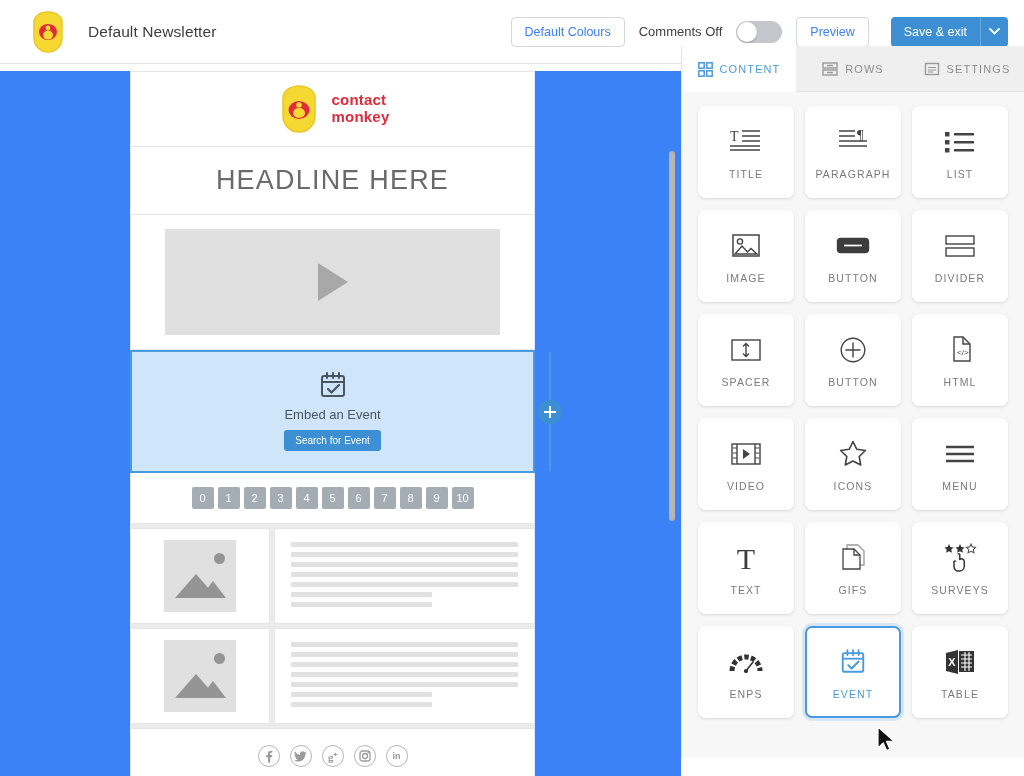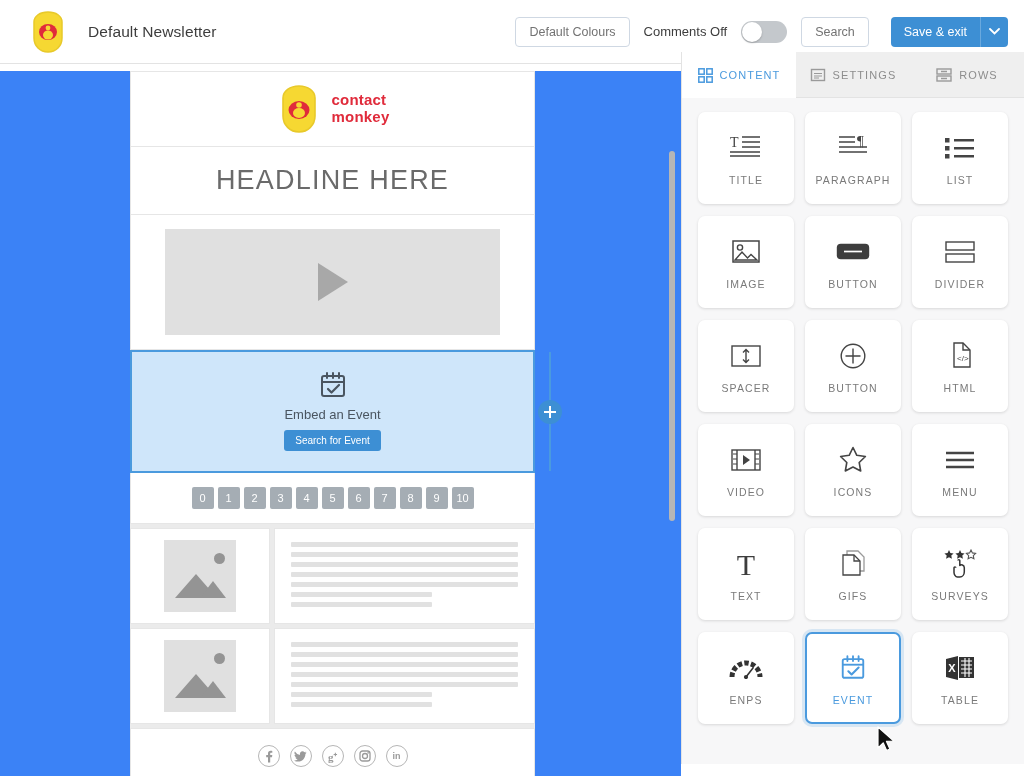--- a/index.html
+++ b/index.html
@@ -18,21 +18,21 @@
     display: flex; align-items: center; padding: 0 16px;
   }
   .brand-logo { width: 40px; height: 44px; margin-left: 12px; flex: none; }
   .doc-title {
     margin-left: 20px; font-size: 15.5px; color: #3d3d3d; letter-spacing: .1px;
   }
   .topbar-right {
     margin-left: auto; display: flex; align-items: center; gap: 14px;
   }
   .btn-outline {
-    border: 1px solid #cfd8e3; background: #fff; color: #737373;
+    border: 1px solid #cfd8e3; background: #fff; color: #3b82f6;
     font-size: 12.5px; border-radius: 4px; padding: 7px 13px;
     font-family: "Liberation Sans", sans-serif; cursor: pointer; white-space: nowrap;
   }
   .comments-label { font-size: 13px; color: #3d3d3d; white-space: nowrap; }
   .toggle {
     width: 46px; height: 22px; border-radius: 11px; background: #c4c8cc;
     position: relative; cursor: pointer; flex: none;
   }
   .toggle .knob {
     position: absolute; left: 1px; top: 1px; width: 20px; height: 20px;
@@ -148,21 +148,21 @@
   }
 
   
   .canvas-sb {
     position: absolute; left: 669px; top: 80px; width: 6px; height: 370px;
     background: #b6b6b6; border-radius: 3px; cursor: pointer;
   }
 
   
   .panel {
-    position: absolute; left: 681px; top: 52px; width: 343px; height: 712px;
+    position: absolute; left: 681px; top: 46px; width: 343px; height: 712px;
     background: #f7f7f8; border-left: 1px solid #e3e3e3;
   }
   .tabs { display: flex; height: 46px; background: #ffffff; }
   .tab {
     flex: 1; display: flex; align-items: center; justify-content: center; gap: 7px;
     font-size: 11px; letter-spacing: 1.1px; color: #8d8d8d; cursor: pointer;
     background: #efefef; border-bottom: 1px solid #e3e3e3;
   }
   .tab.active { color: #4a9ade; background: #ffffff; border-bottom: none; }
 
@@ -196,21 +196,21 @@
       <circle cx="20" cy="18" r="2.4" fill="#f6d832"></circle>
     </svg>
     <div class="doc-title">Default Newsletter</div>
 
     <div class="topbar-right">
       <button class="btn-outline">Default Colours</button>
       <span class="comments-label">Comments Off</span>
       <div class="toggle">
         <div class="knob"></div>
       </div>
-      <button class="btn-outline">Search</button>
+      <button class="btn-outline">Preview</button>
       <div class="save-group">
         <button class="btn-primary">Save &amp; exit</button>
         <button class="btn-caret">
           <svg width="11" height="7" viewBox="0 0 11 7">
             <path d="M1 1l4.5 4.5L10 1" fill="none" stroke="#fff" stroke-width="1.8" stroke-linecap="round"></path>
           </svg>
         </button>
       </div>
     </div>
   </div>
@@ -345,33 +345,33 @@
         <svg width="15" height="15" viewBox="0 0 15 15">
           <rect x="0.8" y="0.8" width="5.4" height="5.4" fill="none" stroke="#4a9ade" stroke-width="1.5"></rect>
           <rect x="8.8" y="0.8" width="5.4" height="5.4" fill="none" stroke="#4a9ade" stroke-width="1.5"></rect>
           <rect x="0.8" y="8.8" width="5.4" height="5.4" fill="none" stroke="#4a9ade" stroke-width="1.5"></rect>
           <rect x="8.8" y="8.8" width="5.4" height="5.4" fill="none" stroke="#4a9ade" stroke-width="1.5"></rect>
         </svg>
         <span>CONTENT</span>
       </div>
       <div class="tab">
         <svg width="16" height="16" viewBox="0 0 16 16">
-          <rect x="1.5" y="2.5" width="13" height="11" fill="none" stroke="#9a9a9a" stroke-width="1.4"></rect>
-          <path d="M4 6.5h8M4 9h8M4 11h5" stroke="#9a9a9a" stroke-width="1.2"></path>
-        </svg>
-        <span>SETTINGS</span>
-      </div>
-      <div class="tab">
-        <svg width="16" height="16" viewBox="0 0 16 16">
           <rect x="1" y="2" width="14" height="5" fill="none" stroke="#9a9a9a" stroke-width="1.4"></rect>
           <rect x="1" y="9" width="14" height="5" fill="none" stroke="#9a9a9a" stroke-width="1.4"></rect>
           <path d="M5 4.5h6M5 11.5h6" stroke="#9a9a9a" stroke-width="1.4"></path>
         </svg>
         <span>ROWS</span>
       </div>
+      <div class="tab">
+        <svg width="16" height="16" viewBox="0 0 16 16">
+          <rect x="1.5" y="2.5" width="13" height="11" fill="none" stroke="#9a9a9a" stroke-width="1.4"></rect>
+          <path d="M4 6.5h8M4 9h8M4 11h5" stroke="#9a9a9a" stroke-width="1.2"></path>
+        </svg>
+        <span>SETTINGS</span>
+      </div>
     </div>
 
     <div class="tiles">
 
       <div class="tile">
         <div class="tile-ico">
           <svg width="32" height="28" viewBox="0 0 32 28">
             <text x="0" y="13" font-family="Liberation Serif, serif" font-size="14" fill="#444">T</text>
             <path d="M12 3h18M12 8h18M12 13h18M0 18h30M0 22h30" stroke="#444" stroke-width="1.7"></path>
           </svg>

